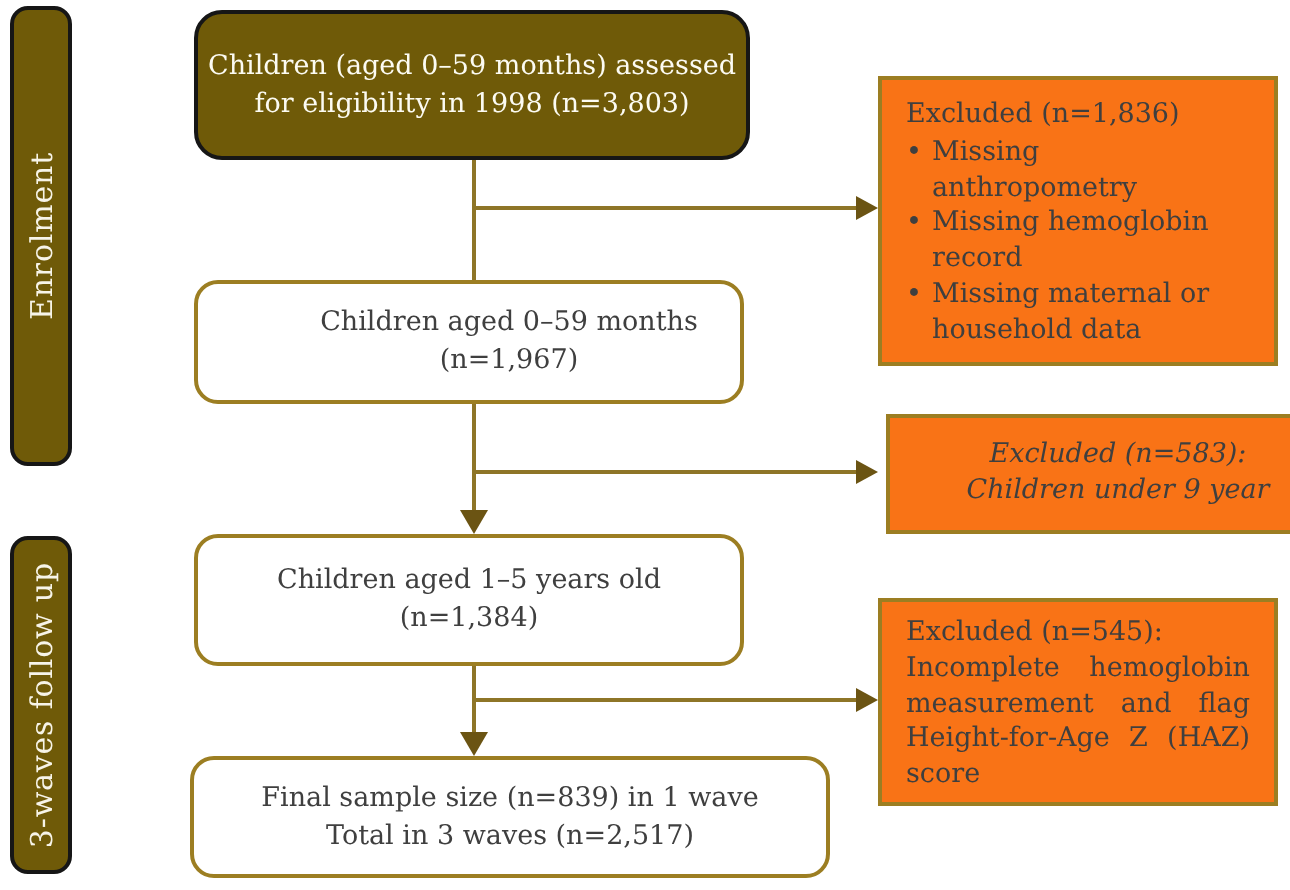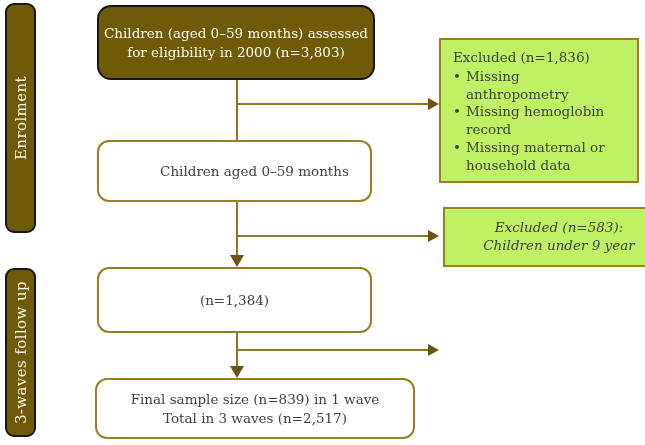--- a/index.html
+++ b/index.html
@@ -23,21 +23,21 @@
     border:2px solid #9c7e22; border-radius:12px;
     display:flex; flex-direction:column; align-items:center; justify-content:center;
     text-align:center; font-size:13.5px; line-height:1.4;
   }
   .flow-box.dark {
     background:#6f5a08; border-color:#161616; border-radius:14px; color:#fcfbf2;
   }
   .flow-box .line { white-space:nowrap; }
   
   .exc-box {
-    position:absolute; box-sizing:border-box; background:#bef264;
+    position:absolute; box-sizing:border-box; background:#f97316;
     border:2px solid #9c7e22; font-size:13.5px; line-height:1.32;
     padding:9px 12px;
   }
   .exc-box.centered {
     display:flex; flex-direction:column; align-items:center; justify-content:center;
     text-align:center;
   }
   .exc-box ul { margin:1px 0 0 0; padding:0; list-style:none; }
   .exc-box li { padding-left:13px; position:relative; }
   .exc-box li::before { content:"\2022"; position:absolute; left:0; }
@@ -64,28 +64,30 @@
 
   <div class="stage-bar" style="left:5px; top:3px; width:31px; height:230px;">
     <span class="vtext">Enrolment</span>
   </div>
   <div class="stage-bar" style="left:5px; top:268px; width:31px; height:169px;">
     <span class="vtext">3-waves follow up</span>
   </div>
 
   <div class="flow-box dark" style="left:97px; top:5px; width:278px; height:75px;">
     <div class="line">Children (aged 0–59 months) assessed</div>
-    <div class="line">for eligibility in 2000 (n=3,803)</div>
+    <div class="line">for eligibility in 1998 (n=3,803)</div>
   </div>
 
   <div class="flow-box" style="left:97px; top:140px; width:275px; height:62px;padding-left:40px;">
     <div class="line">Children aged 0–59 months</div>
+    <div class="line">(n=1,967)</div>
   </div>
 
   <div class="flow-box" style="left:97px; top:267px; width:275px; height:66px;">
+    <div class="line">Children aged 1–5 years old</div>
     <div class="line">(n=1,384)</div>
   </div>
 
   <div class="flow-box" style="left:95px; top:378px; width:320px; height:61px;">
     <div class="line">Final sample size (n=839) in 1 wave</div>
     <div class="line">Total in 3 waves (n=2,517)</div>
   </div>
 
   <div class="exc-box" style="left:439px; top:38px; width:200px; height:145px;">
     <div>Excluded (n=1,836)</div>
@@ -94,20 +96,24 @@
       <li>Missing hemoglobin record</li>
       <li>Missing maternal or household data</li>
     </ul>
   </div>
 
   <div class="exc-box centered" style="left:443px; top:207px; width:232px; height:60px;font-style:italic;">
     <div>Excluded (n=583):</div>
     <div>Children under 9 year</div>
   </div>
 
+  <div class="exc-box" style="left:439px; top:299px; width:200px; height:104px; padding-top:7px;">
+    <div>Excluded (n=545):</div>
+    <p class="just">Incomplete hemoglobin measurement and flag Height-for-Age Z (HAZ) score</p>
+  </div>
 
   <div class="vline" style="left:236px; top:80px; height:60px;"></div>
   <div class="hline" style="left:236px; top:103px; width:192px;"></div>
   <div class="arrow-right" style="left:428px; top:98px;"></div>
 
   <div class="vline" style="left:236px; top:202px; height:53px;"></div>
   <div class="arrow-down" style="left:230px; top:255px;"></div>
   <div class="hline" style="left:236px; top:235px; width:192px;"></div>
   <div class="arrow-right" style="left:428px; top:230px;"></div>
 

